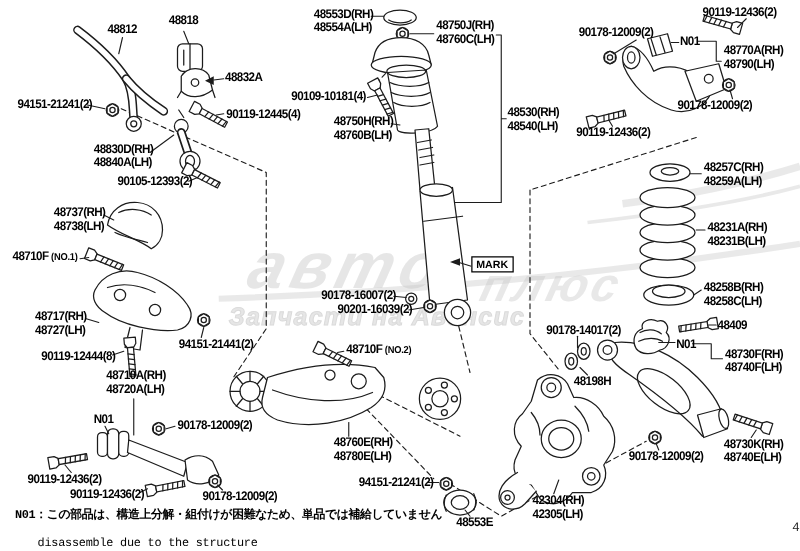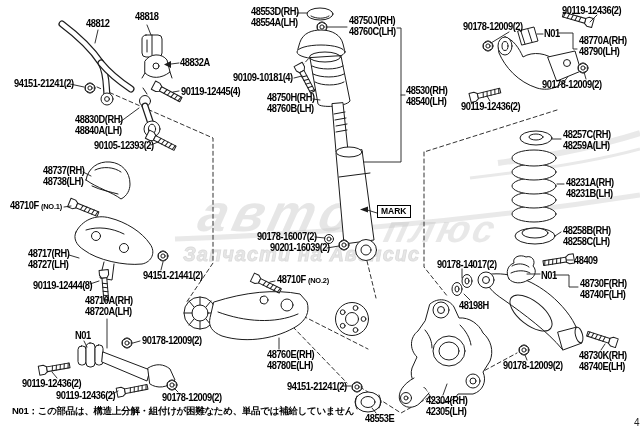--- a/index.html
+++ b/index.html
@@ -5,21 +5,21 @@
   html,body{margin:0;padding:0;background:#fff;}
   .stage{position:relative;width:640px;height:441px;background:#fff;overflow:hidden;
          font-family:"Liberation Sans",sans-serif;}
   .stage svg{position:absolute;left:0;top:0;}
   .cl{position:absolute;font-weight:700;font-size:10px;line-height:10.5px;letter-spacing:-0.5px;
       color:#000;white-space:nowrap;transform:scaleX(.93);transform-origin:0 0;
       font-family:"Liberation Sans",sans-serif;}
   .sm{font-size:8px;letter-spacing:-0.2px;}
   .markbox{position:absolute;left:377px;top:205px;border:1.3px solid #000;background:#fff;
       padding:0 3px;font-size:8.5px;font-weight:700;line-height:11px;letter-spacing:0;}
-  .note{position:absolute;color:#000;white-space:nowrap;}
+  .note{position:absolute;color:#000;white-space:nowrap;font-family:Liberation Mono, monospace;}
   .note-jp{font-size:9.5px;font-weight:700;letter-spacing:-0.3px;}
   .note-en{font-size:9.5px;font-weight:400;letter-spacing:-0.2px;}
   .fig{position:absolute;font-size:10px;font-weight:400;color:#222;margin-left:42px;}
   .wm{position:absolute;color:#c4c4c4;pointer-events:none;}
   .wm-a{left:200px;top:183px;font-size:52px;font-weight:900;font-style:italic;
         letter-spacing:5px;opacity:.42;transform:skewX(-14deg);}
   .wm-b{left:385px;top:208px;font-size:38px;font-weight:900;font-style:italic;
         letter-spacing:3px;opacity:.38;transform:skewX(-14deg);}
   .wm-c{left:183px;top:243px;font-size:20px;font-weight:700;font-style:italic;
         letter-spacing:1px;opacity:.55;color:#d2d2d2;-webkit-text-stroke:.8px #bdbdbd;}
@@ -366,15 +366,16 @@
   <div class="cl" style="left:459px;top:301px">48198H</div>
   <div class="cl" style="left:574px;top:256px">48409</div>
   <div class="cl" style="left:541px;top:271px">N01</div>
   <div class="cl" style="left:580px;top:279px">48730F(RH)</div>
   <div class="cl" style="left:580px;top:290px">48740F(LH)</div>
   <div class="cl" style="left:579px;top:351px">48730K(RH)</div>
   <div class="cl" style="left:579px;top:362px">48740E(LH)</div>
   <div class="cl" style="left:503px;top:361px">90178-12009(2)</div>
 
   <div class="note note-jp" style="left:12px;top:405px">N01：この部品は、構造上分解・組付けが困難なため、単品では補給していません</div>
+  <div class="note note-en" style="left:30px;top:429px">disassemble due to the structure</div>
   <div class="fig" style="left:592px;top:417px">484683</div>
 
 </div>
 
 </body></html>

